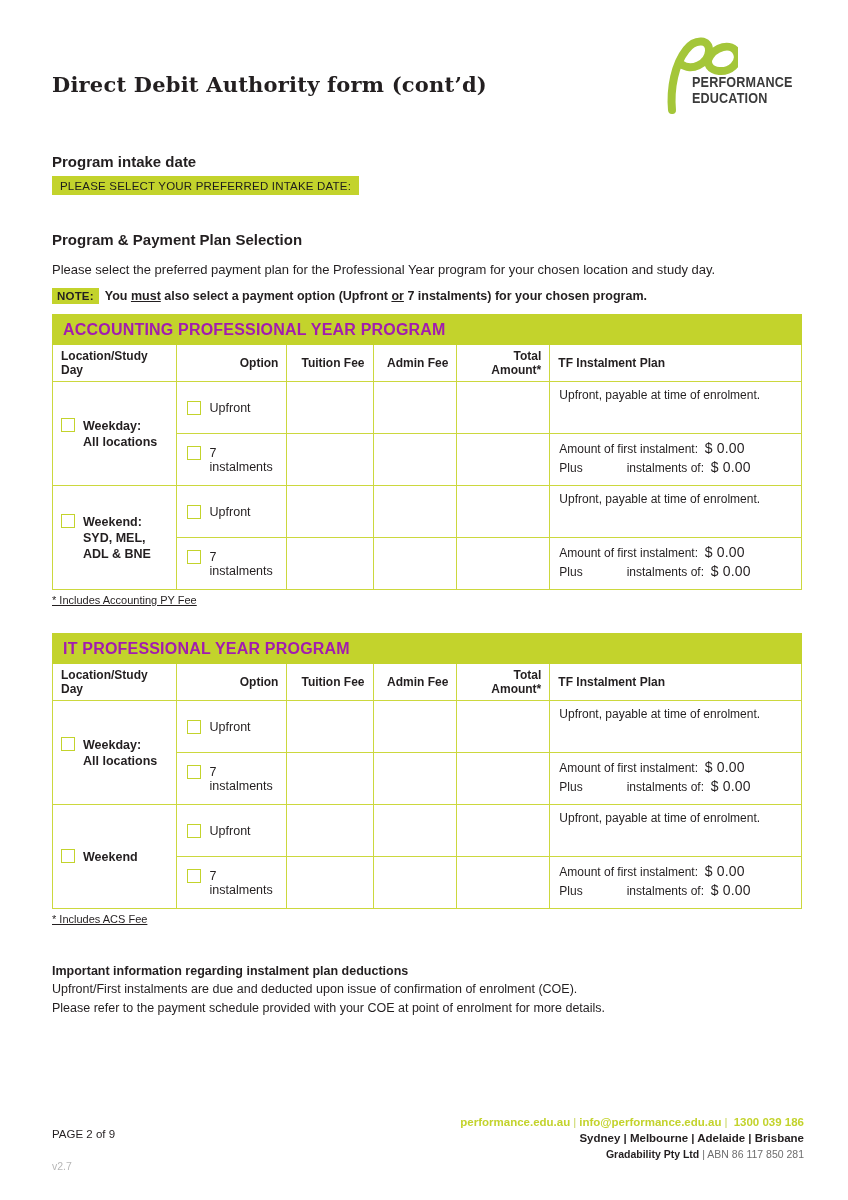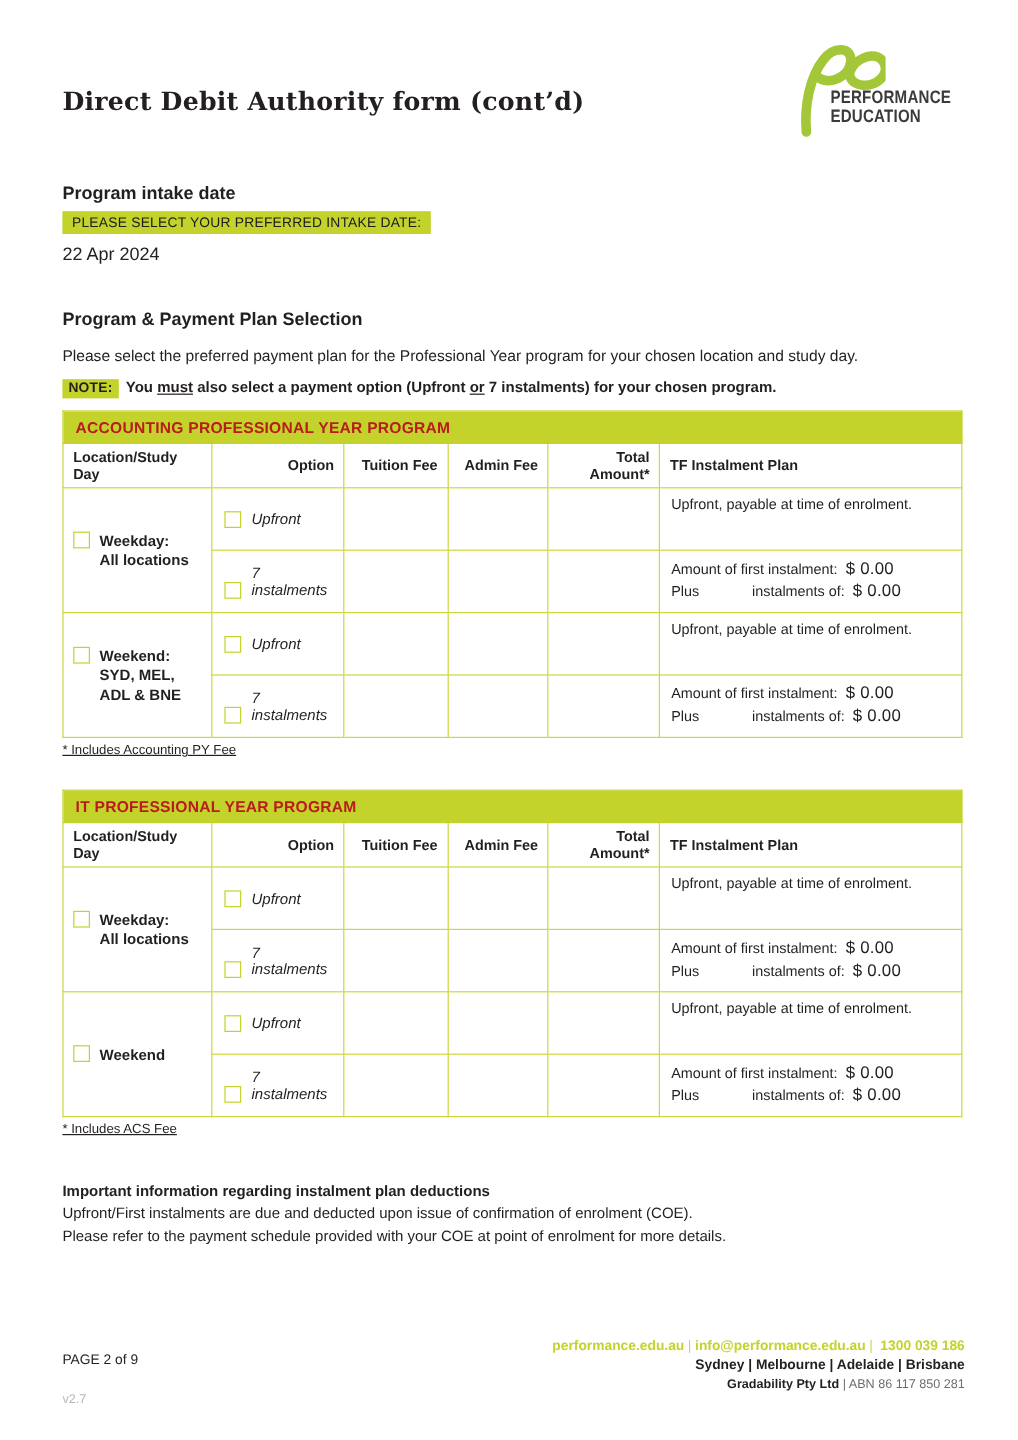--- a/index.html
+++ b/index.html
@@ -53,37 +53,37 @@
     background: #c3d32c; padding: 2px 5px; margin-right: 6px;
     font-size: 11.5px; letter-spacing: 0.2px;
   }
   .u { text-decoration: underline; }
 
   
   .pytable { width: 100%; border-collapse: collapse; table-layout: fixed; }
   .t1 { margin-top: 9px; }
   .t2 { margin-top: 27px; }
   .pytable .titlebar th {
-    background: #c3d32c; color: #b91c1c;
-    text-align: left; font-size: 13px; font-weight: bold; letter-spacing: 0.2px;
+    background: #c3d32c; color: #a21caf;
+    text-align: left; font-size: 16px; font-weight: bold; letter-spacing: 0.2px;
     padding: 6px 10px 5px 10px;
     border: 1.5px solid #c3d32c;
   }
   .pytable th, .pytable td { border: 1.5px solid #ccd83e; }
   .pytable .cols th {
     background: #fff; font-size: 12px; font-weight: bold; padding: 4px 8px; text-align: right;
   }
   .pytable .cols th.al { text-align: left; }
   .pytable td { font-size: 12.5px; vertical-align: middle; }
   .pytable tr.subrow { height: 52px; }
   td.loc { padding: 6px 8px; }
   .loc-wrap { display: flex; align-items: flex-start; }
   .loc-label { font-weight: bold; white-space: pre-line; margin-left: 8px; line-height: 16px; font-size: 12.5px; }
   td.opt { padding: 6px 10px; }
-  .opt-wrap { display: flex; align-items: flex-end; font-style: italic; }
+  .opt-wrap { display: flex; align-items: flex-start; }
   .opt-label { margin-left: 9px; font-size: 12.5px; }
   .cbx {
     display: inline-block; width: 14px; height: 14px; flex: 0 0 14px;
     border: 1.5px solid #c3d32c; background: #fff;
   }
   td.plan { vertical-align: top; padding: 0; }
   .plan-pad { padding: 6px 9px; font-size: 12px; line-height: 15px; }
   .plan-split {
     display: flex; flex-direction: column; justify-content: space-between;
     height: 49px; padding: 6px 9px 8px 9px; font-size: 12px;
@@ -123,21 +123,20 @@
     </svg>
     <div class="logo-text">
       <div>PERFORMANCE</div>
       <div>EDUCATION</div>
     </div>
   </div>
 
   
   <div class="intake-heading">Program intake date</div>
   <div class="intake-highlight">PLEASE SELECT YOUR PREFERRED INTAKE DATE:</div>
-  <div class="intake-date">22 Apr 2024</div>
 
   
   <div class="sel-heading">Program &amp; Payment Plan Selection</div>
   <div class="sel-intro">Please select the preferred payment plan for the Professional Year program for your chosen location and study day.</div>
   <div class="note-line">
     <span class="note-label">NOTE:</span><span>You </span><span class="u">must</span><span> also select a payment option (Upfront </span><span class="u">or</span><span> 7 instalments) for your chosen program.</span>
   </div>
 
   
   <table class="pytable t1">

